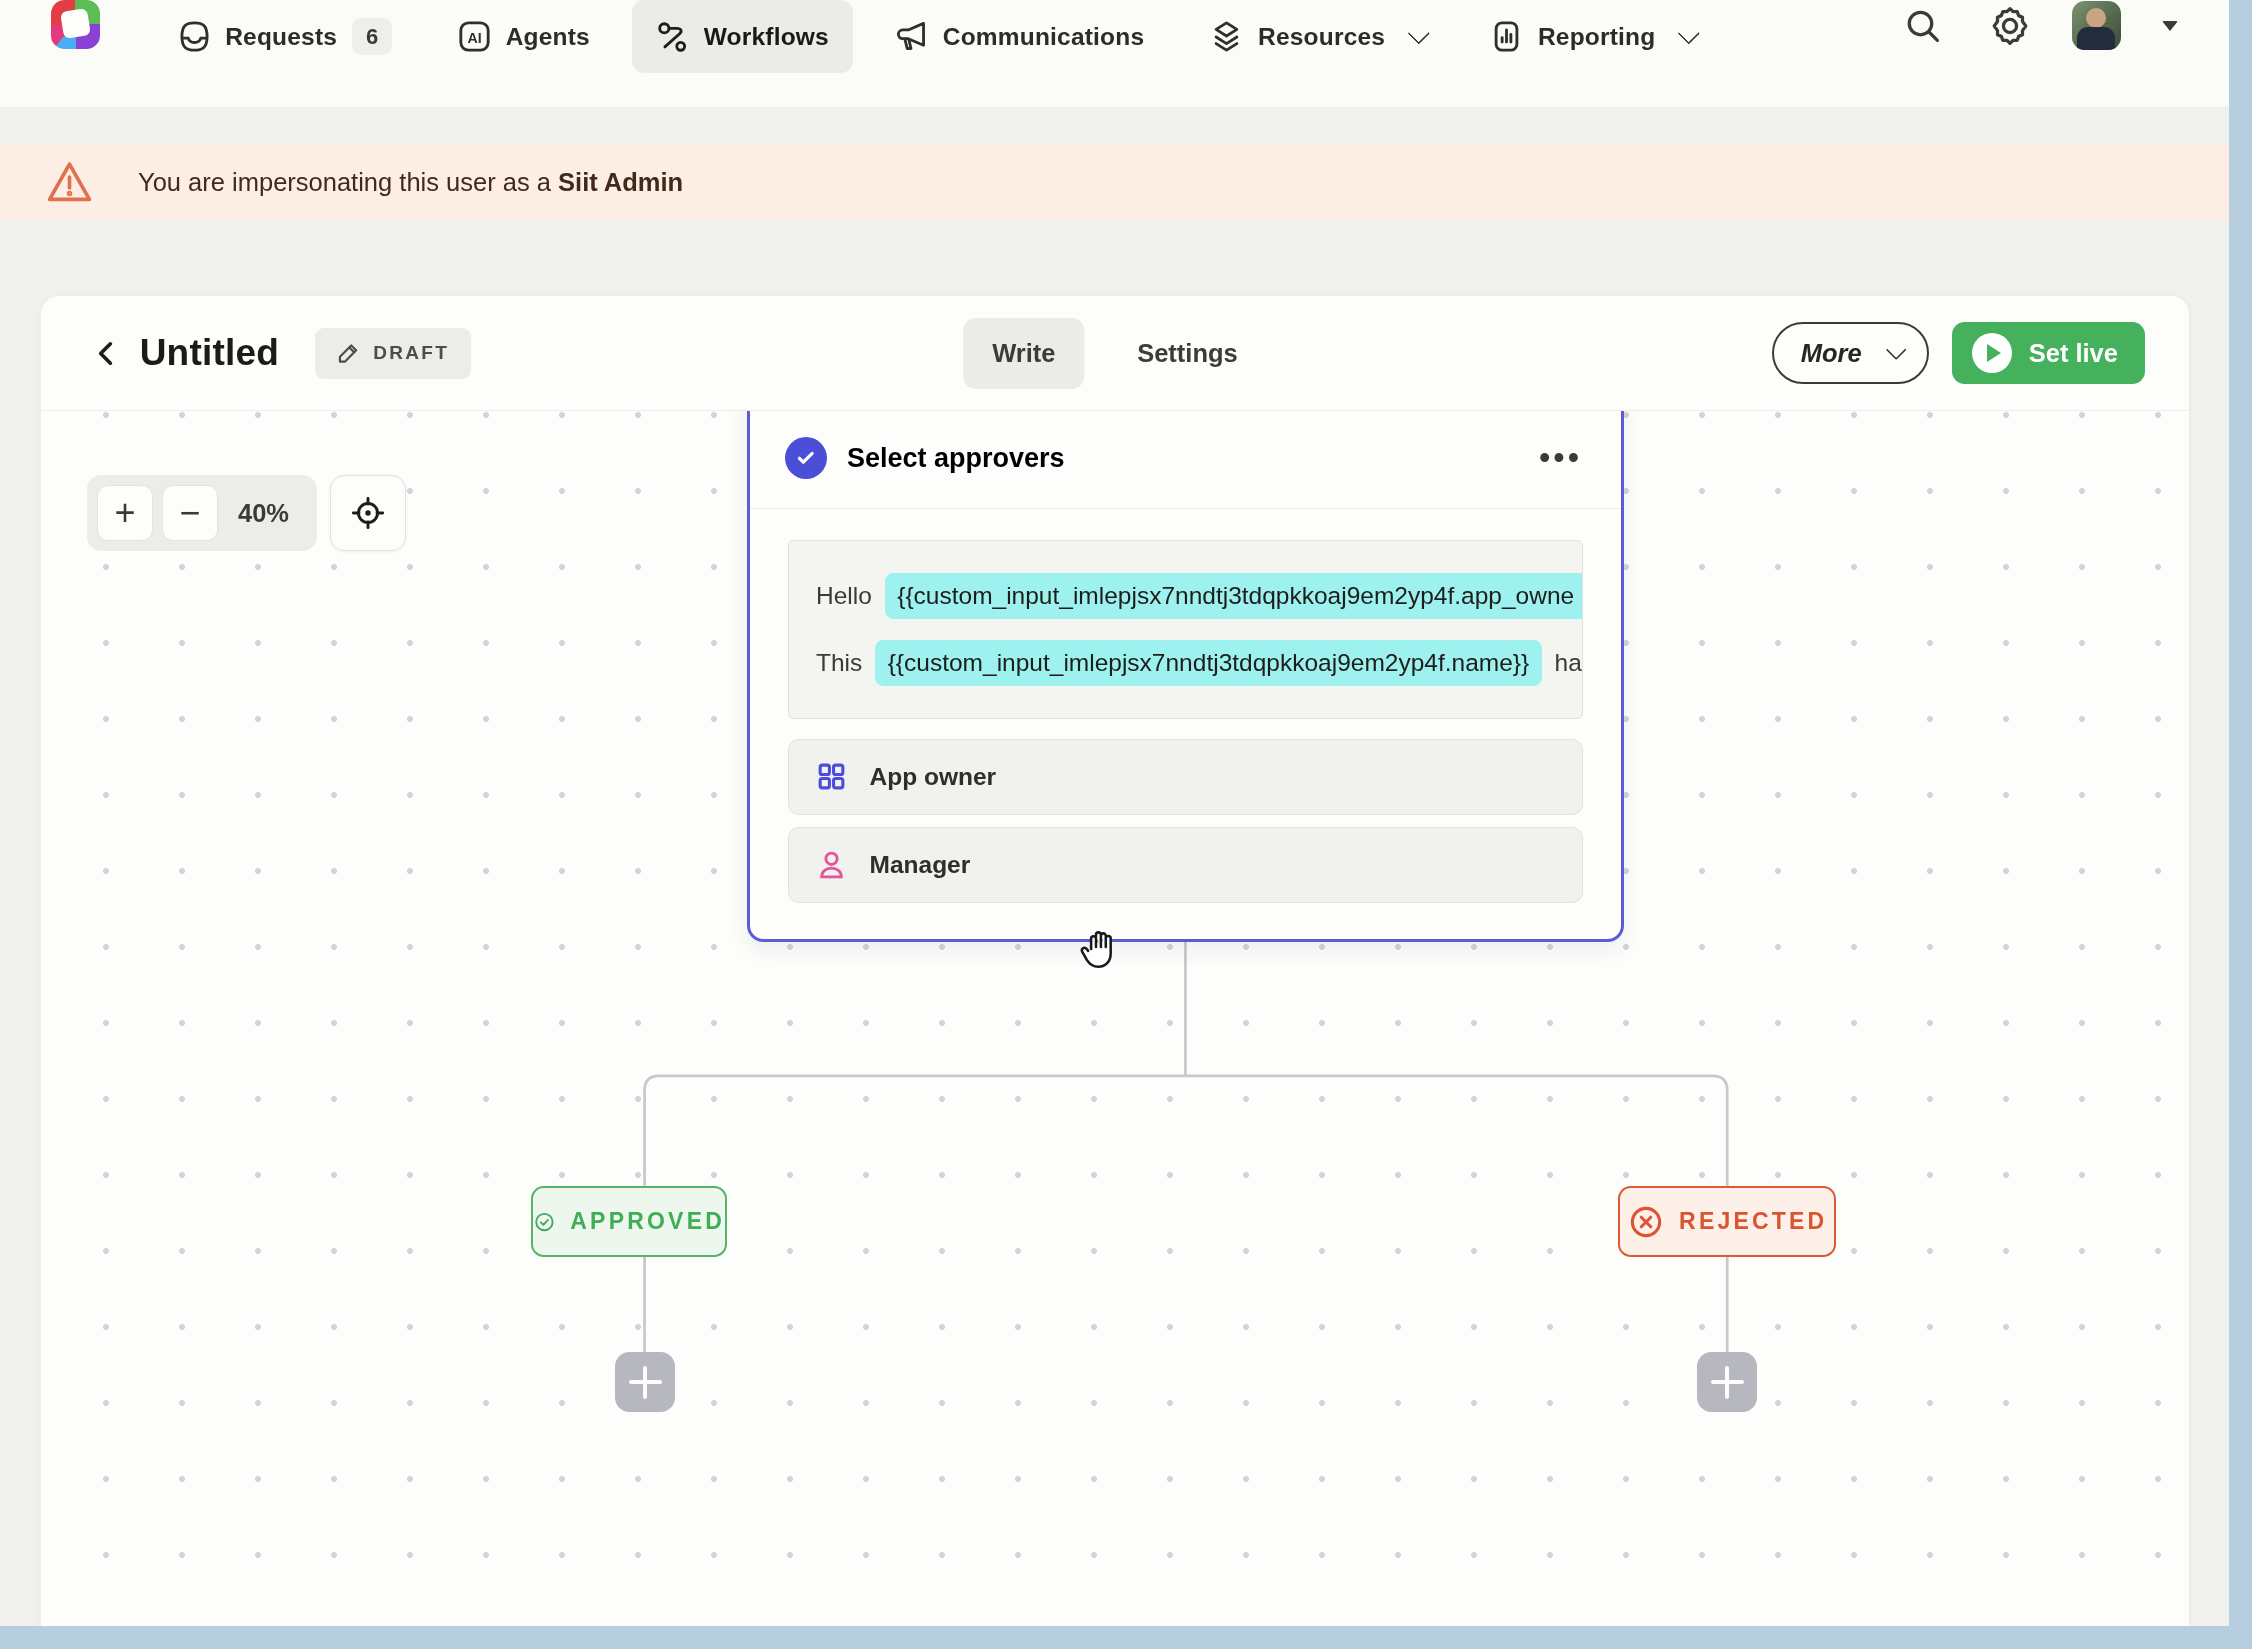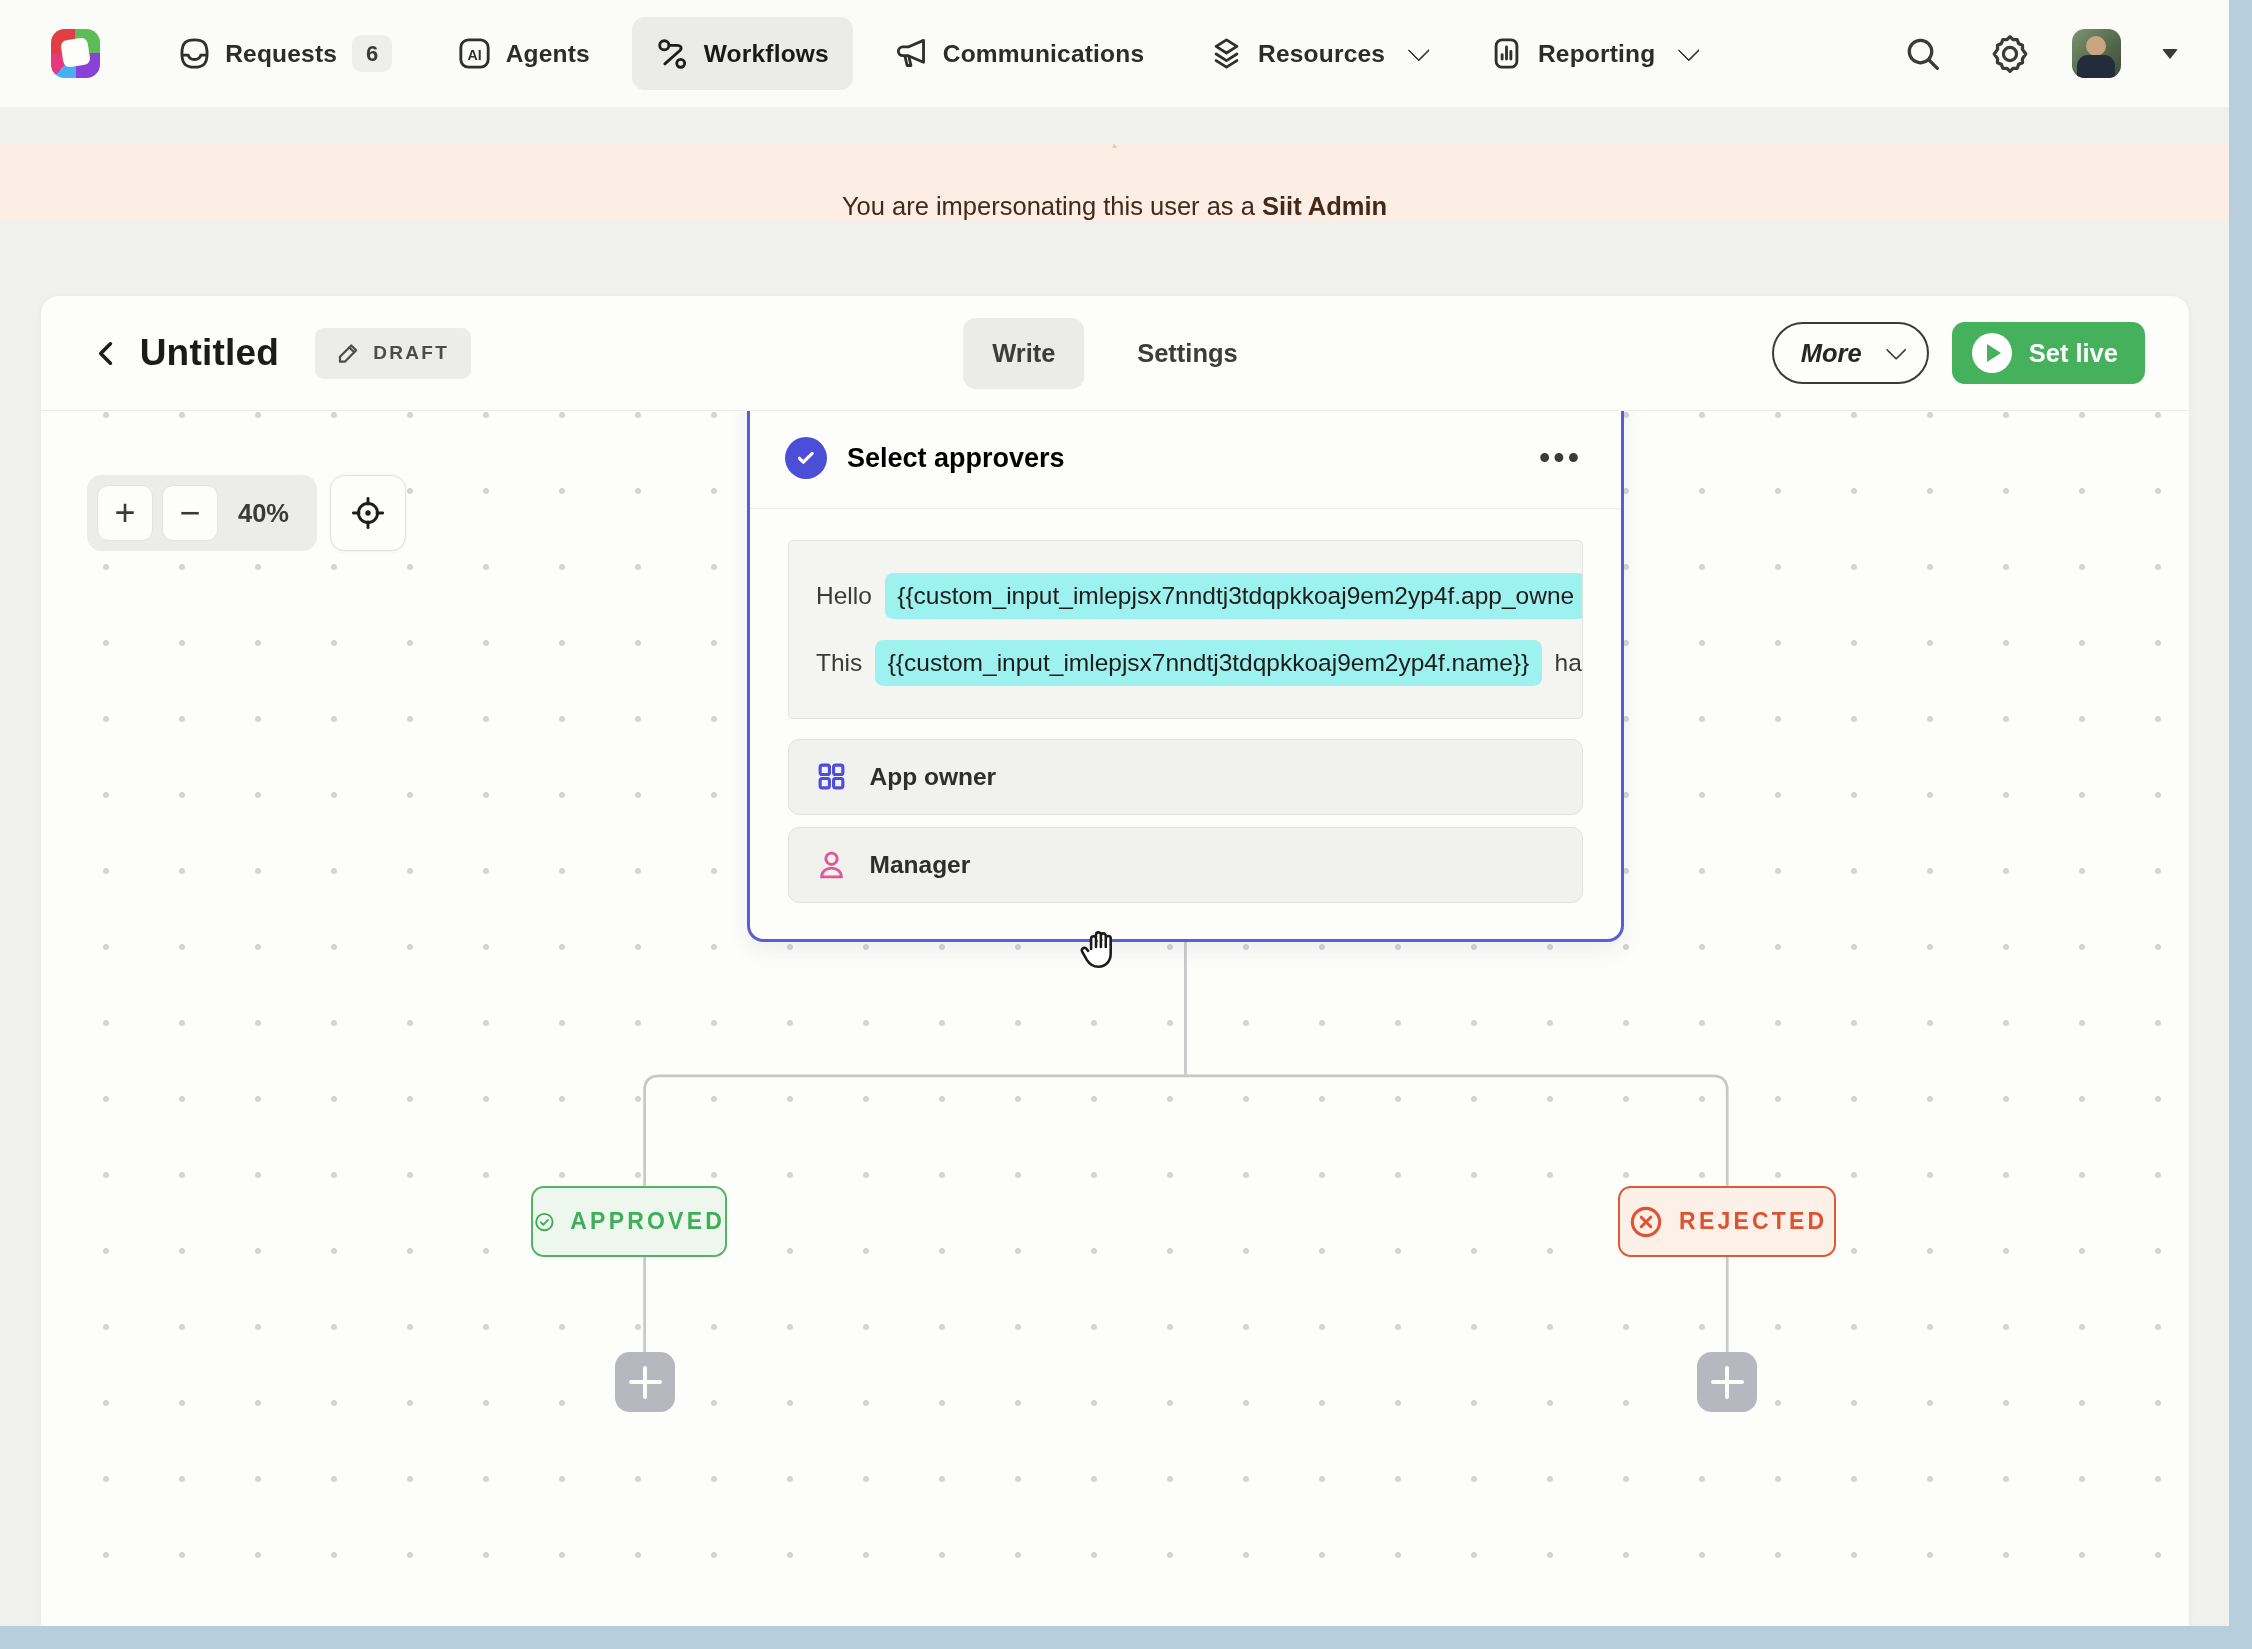--- a/index.html
+++ b/index.html
@@ -4,41 +4,41 @@
 <style>
   * { margin:0; padding:0; box-sizing:border-box; }
   html,body { width:2253px; height:1649px; }
   body { font-family:"Liberation Sans", sans-serif; background:#b7cedf; overflow:hidden; }
   #screen { position:relative; width:2253px; height:1649px; overflow:hidden; }
   #app { position:absolute; left:0; top:0; width:2229px; height:1626px; background:#f0f0ed; overflow:hidden; }
   .edge-right { position:absolute; right:0; top:0; width:23.6px; height:1649px; background:#b7cedf; }
   .edge-bottom { position:absolute; left:0; bottom:0; width:2253px; height:23.6px; background:#b7cedf; }
 
   
-  .topnav { position:relative; height:107px; background:#fbfbf8; display:flex; align-items:center; padding:8px 51px; }
+  .topnav { position:relative; height:107px; background:#fbfbf8; display:flex; align-items:flex-start; padding:0 51px; }
   .logo { width:49px; height:49px; border-radius:13.6px; position:relative; flex:none;
           background:conic-gradient(from 0deg, #5cbd56 0 25%, #8b41d6 0 50%, #4aaef2 0 62%, #e5397f 0 75%, #e23c45 0 100%); }
   .logo::after { content:""; position:absolute; left:11px; top:10px; width:27px; height:27px; background:#fdfdfb; border-radius:6.4px; transform:rotate(-9deg); }
   .nav-items { display:flex; align-items:center; gap:18px; margin-left:53px; }
   .nav-item { display:flex; align-items:center; gap:13.6px; padding:0 23.6px; height:73px; border-radius:12.7px; cursor:pointer; }
   .nav-item .lbl { font-size:24.5px; font-weight:600; color:#2c2c29; letter-spacing:0.2px; }
   .nav-item.active { background:#ebebe8; }
   .nav-item.active .lbl { font-weight:700; color:#191917; }
   .nav-badge { margin-left:1.8px; background:#eeeeec; border-radius:9px; padding:5.5px 13.6px; font-size:22px; font-weight:600; color:#3a3a37; }
   .nav-ic { flex:none; display:block; }
   .chev { width:0; height:0; border-left:8.2px solid transparent; border-right:8.2px solid transparent; border-top:10px solid #3a3a37; margin-left:5.5px; border-radius:1.8px; }
   .chev.line { border:none; width:16.4px; height:16.4px; border-right:2.7px solid #3a3a37; border-bottom:2.7px solid #3a3a37; transform:rotate(45deg) translateY(-3.6px); margin-left:9px; }
   .nav-right { margin-left:auto; display:flex; align-items:center; gap:36px; }
   .icon-btn { width:51px; height:51px; display:flex; align-items:center; justify-content:center; cursor:pointer; }
   .avatar { width:49px; height:49px; border-radius:12.7px; position:relative; overflow:hidden; background:linear-gradient(135deg,#7d9472 0%,#55694e 55%,#3c4a38 100%); cursor:pointer; }
   .avatar::before { content:""; position:absolute; left:14.5px; top:7.3px; width:20px; height:20px; border-radius:50%; background:#c9a583; }
   .avatar::after { content:""; position:absolute; left:5.5px; top:25.5px; width:38px; height:27px; border-radius:11px 11px 0 0; background:#232c3a; }
 
   
-  .banner { margin-top:37px; height:77px; background:#fceee4; display:flex; align-items:center; padding:0 45px; gap:44px;flex-direction:column; }
+  .banner { margin-top:37px; height:77px; background:#fceee4; display:flex; align-items:center; padding:0 45px; gap:44px; }
   .banner-text { font-size:25.5px; color:#43291b; }
   .banner-text b { font-weight:700; }
 
   
   .panel { position:absolute; left:41px; top:296px; width:2148px; bottom:0; background:#fdfdfb; border-radius:18px 18px 0 0; box-shadow:0 1.8px 7.3px rgba(0,0,0,.04); }
   .panel-header { height:115px; display:flex; align-items:center; padding:0 44px; border-bottom:1.8px solid #ededeb; position:relative; }
   .back { width:42px; height:42px; display:flex; align-items:center; justify-content:center; cursor:pointer; margin-right:12.7px; }
   .wf-title { font-size:37px; font-weight:700; color:#1b1b19; letter-spacing:0.2px; }
   .draft-badge { margin-left:36px; display:flex; align-items:center; gap:12.7px; background:#ececea; border-radius:9px; height:51px; padding:0 22px; cursor:pointer; }
   .draft-badge span { font-size:19px; font-weight:700; letter-spacing:2.3px; color:#4c4c48; }

